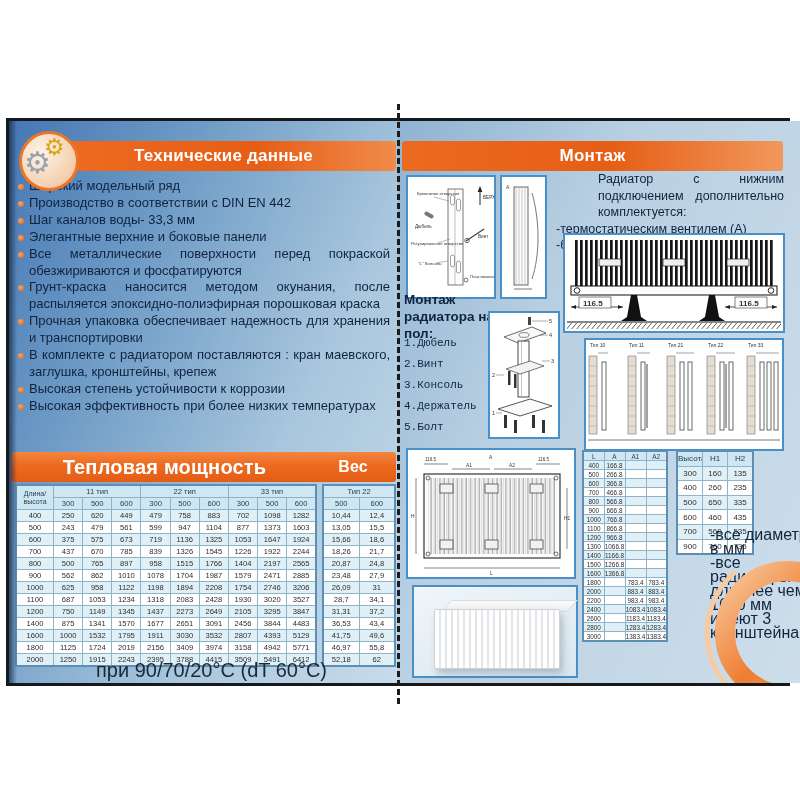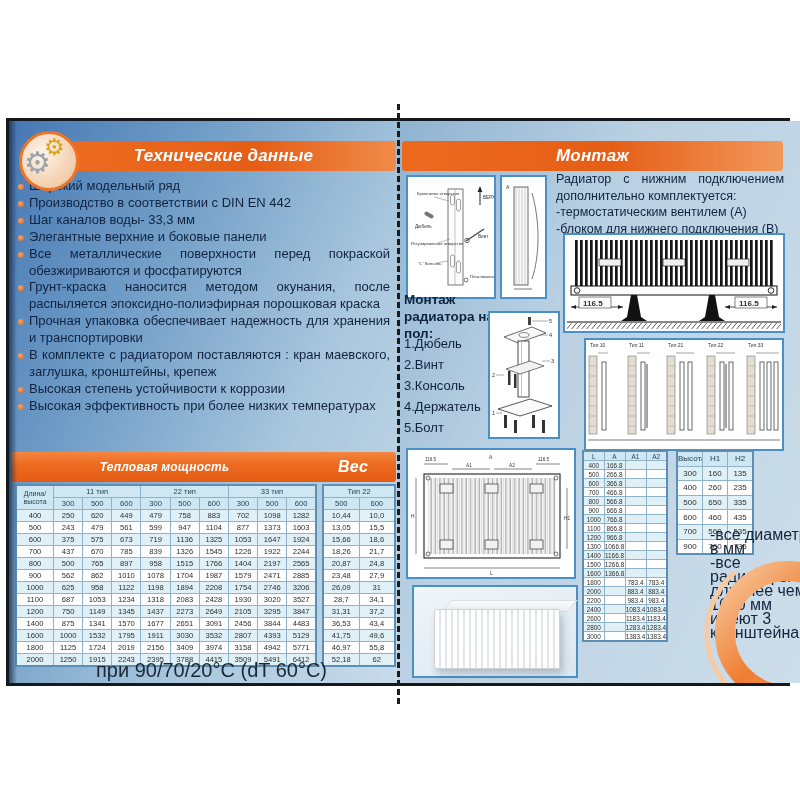--- a/index.html
+++ b/index.html
@@ -15,21 +15,21 @@
     background:linear-gradient(115deg,#8fb3d2 0%,#b9d0e2 35%,#cfdfeb 100%);}
   .page-left::before{content:'';position:absolute;left:0;top:0;bottom:0;width:8px;
     background:linear-gradient(90deg,rgba(20,40,70,.75),rgba(20,40,70,0));z-index:3;}
   .fold{position:absolute;left:397px;top:104px;height:600px;width:0;
     border-left:3px dashed #1b1b1b;z-index:30;pointer-events:none;}
 
   
   .band{position:absolute;height:30px;border-radius:3px;display:flex;align-items:center;justify-content:center;
     background:linear-gradient(180deg,#f5853f 0%,#ec6a1f 45%,#e55c14 100%);}
   .band-fadeL{background:linear-gradient(90deg,rgba(236,106,31,0) 0%,#ec6a1f 8%,#e65e16 60%,#f08b4a 100%);}
-  .band-txt{color:#ffffff;font-weight:bold;font-size:17px;letter-spacing:.2px;font-style:italic;}
+  .band-txt{color:#ffffff;font-weight:bold;font-size:17px;letter-spacing:.2px;}
 
   
   .logo{position:absolute;left:10px;top:10px;width:60px;height:60px;border-radius:50%;
     background:radial-gradient(circle at 35% 35%,#fdf3e8,#f3cfae 70%,#edb488);
     border:3px solid #ec7427;box-sizing:border-box;z-index:5;overflow:hidden;}
   .logo .gear1{position:absolute;left:2px;top:14px;font-size:30px;color:#9aa2ab;line-height:1;}
   .logo .gear2{position:absolute;left:22px;top:2px;font-size:23px;color:#d9a416;line-height:1;}
 
   
   .bullets{position:absolute;left:9px;top:57px;width:372px;}
@@ -53,25 +53,25 @@
   #power-table{width:302px;}
   #power-table th:first-child,#power-table td:first-child{width:36px;}
   #weight-table{width:74px;}
 
   .footnote{position:absolute;left:0;top:538px;width:389px;text-align:center;
     font-size:20px;color:#1c2836;padding-left:8px;}
 
   
   .frame{position:absolute;border:2px solid #4a90c8;background:#ffffff;box-sizing:border-box;text-decoration:underline;}
   .intro{position:absolute;left:158px;top:50px;width:228px;color:#10233f;font-size:12.5px;line-height:16.5px;}
-  .intro .p0{text-align:justify;}
+  .intro .p0{text-align:justify;margin-left:42px;}
   .floor-title{position:absolute;left:6px;top:170px;width:100px;font-weight:bold;
     font-size:13.5px;line-height:17px;color:#10233f;}
   .floor-list{position:absolute;left:6px;top:212px;width:90px;}
-  .floor-list div{font-size:13px;line-height:21px;color:#10233f;}
+  .floor-list div{font-size:11px;line-height:21px;color:#10233f;font-family:Liberation Mono, monospace;}
   .notes{position:absolute;left:276px;top:407px;width:114px;font-size:16px;line-height:14px;color:#13253e;margin-left:36px;}
   .notes div{margin:0;}
 
   #dim-table{width:86px;}
   #dim-table th,#dim-table td{font-size:6.4px;height:8px;}
   #height-table{width:78px;}
   #height-table th,#height-table td{font-size:8px;height:13.6px;}
 
   
   .photo-frame{left:14px;top:464px;width:166px;height:93px;
@@ -141,21 +141,21 @@
           <span class="b-dot"></span>
           <span class="b-txt">Высокая степень устойчивости к коррозии</span>
         </div>
         <div class="b-item">
           <span class="b-dot"></span>
           <span class="b-txt">Высокая эффективность при более низких температурах</span>
         </div>
       </div>
 
     <div class="band power-band">
-      <span class="band-txt power-title" style="font-size:12px;">Тепловая мощность</span>
+      <span class="band-txt power-title" style="font-size:20px;">Тепловая мощность</span>
       <span class="band-txt weight-title" style="font-size:16px;">Вес</span>
     </div>
 
     <div class="tables-row">
       <table class="tbl" id="power-table">
           <thead>
             <tr>
               <th class="corner" rowspan="2">Длина/
 высота</th>
               <th colspan="3">11 тип</th>
@@ -339,21 +339,21 @@
               <th colspan="2">Тип 22</th>
             </tr>
             <tr>
               <th>500</th>
               <th>600</th>
             </tr>
           </thead>
           <tbody>
             <tr>
               <td>10,44</td>
-              <td>10,0</td>
+              <td>12,4</td>
             </tr>
             <tr>
               <td>13,05</td>
               <td>15,5</td>
             </tr>
             <tr>
               <td>15,66</td>
               <td>18,6</td>
             </tr>
             <tr>

